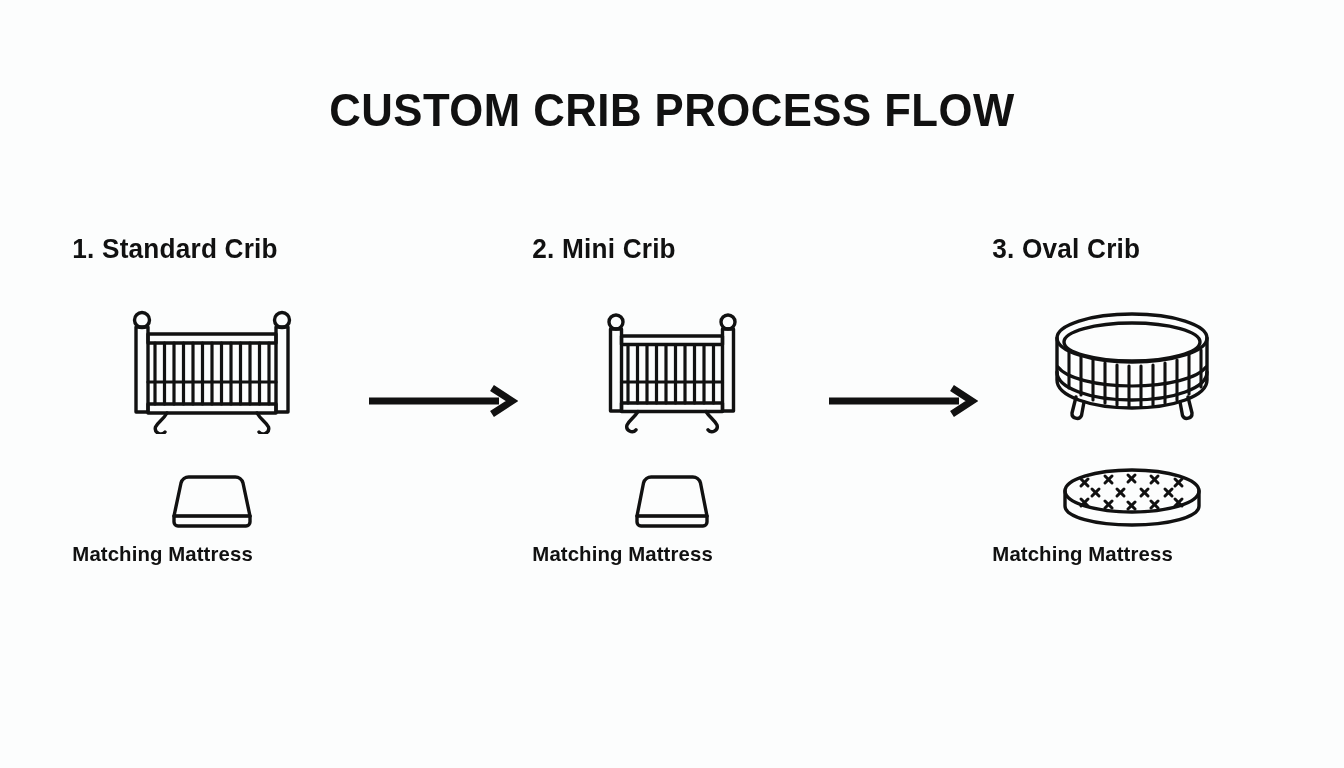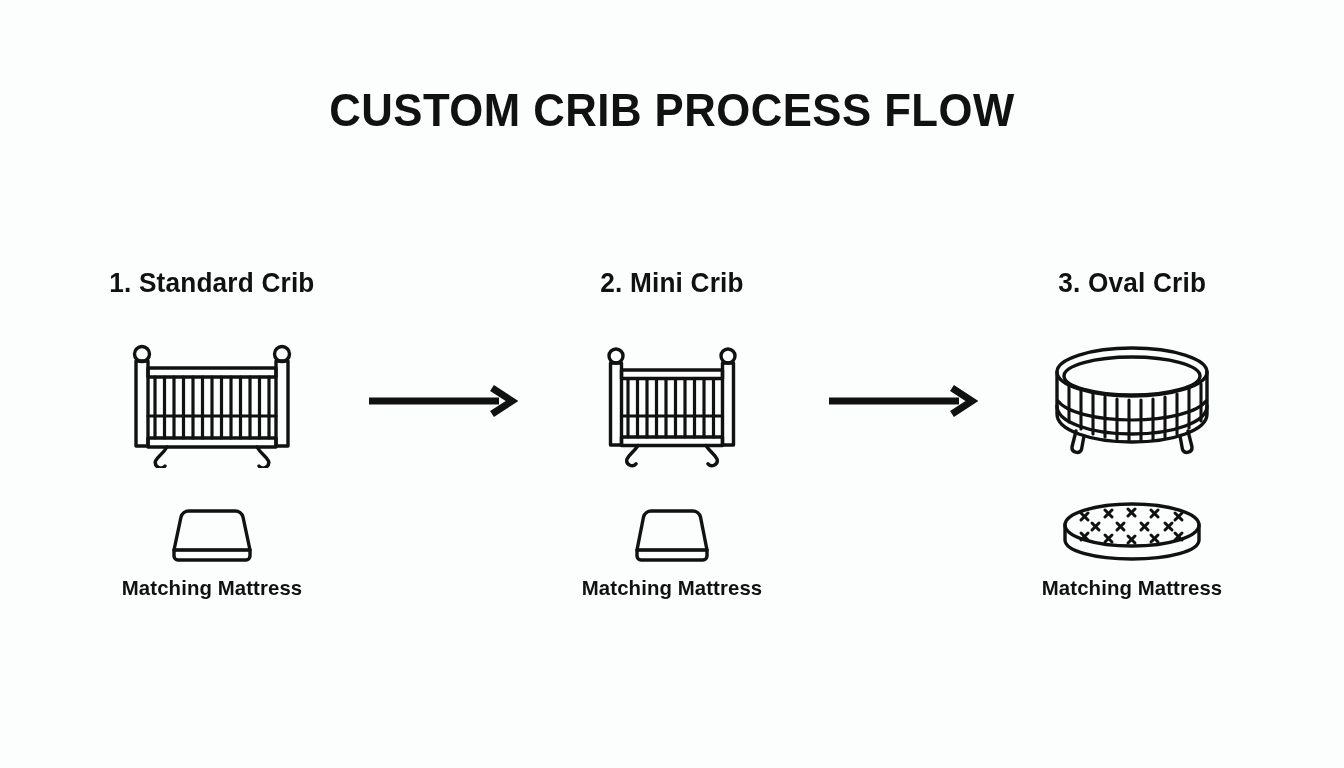--- a/index.html
+++ b/index.html
@@ -48,22 +48,20 @@
     display: flex;
     flex-direction: row;
     align-items: flex-start;
     justify-content: center;
   }
 
   .step {
     width: 288px;
     display: flex;
     flex-direction: column;
-    align-items: center;
-    margin-top: 34px;
   }
 
   .step-label {
     font-family: "Liberation Sans Narrow", "Liberation Sans", sans-serif;
     font-weight: bold;
     font-size: 27px;
     color: #111111;
     letter-spacing: 0.2px;
     white-space: nowrap;
     height: 34px;

